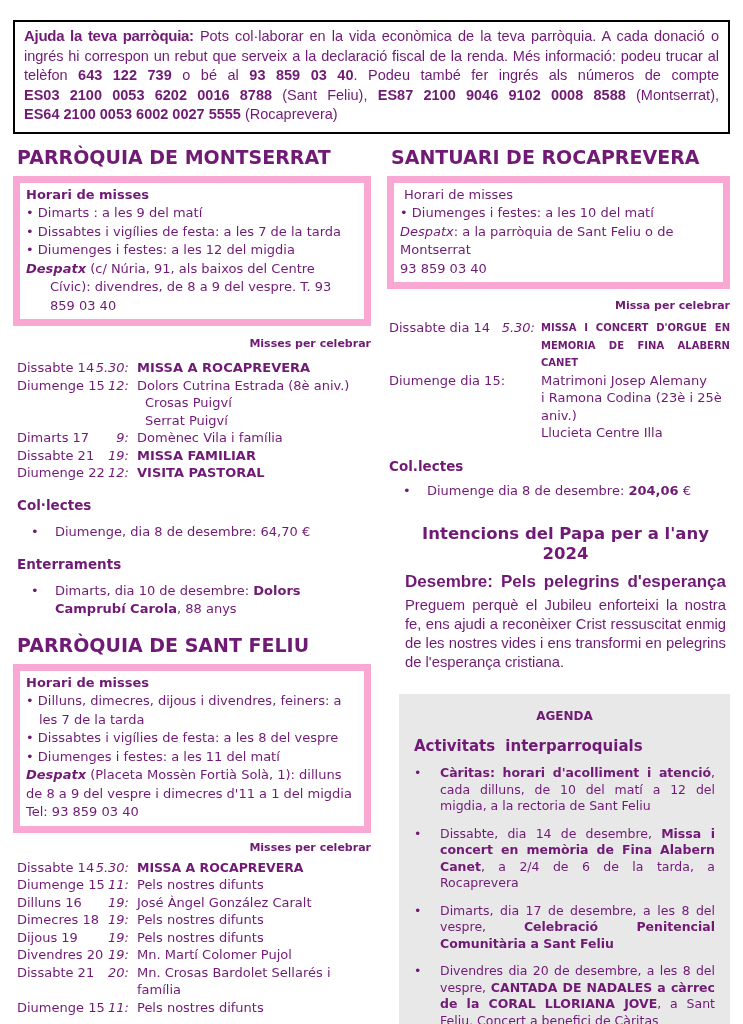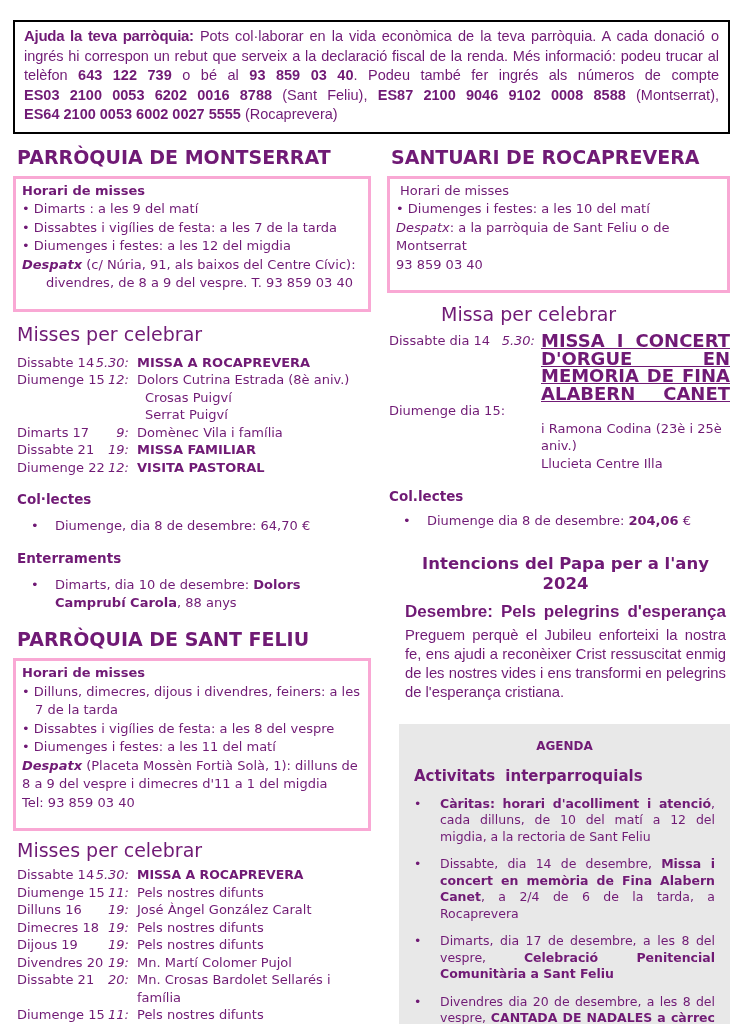--- a/index.html
+++ b/index.html
@@ -17,45 +17,45 @@
   }
   .notice-lead { font-weight:bold; letter-spacing:-0.3px; font-size:15px; }
   .notice b { white-space:nowrap; }
   
   .cols { display:flex; gap:16px; padding:0 13px; }
   .col-left  { width:358px; flex:none; }
   .col-right { flex:1; min-width:0; }
   .sec-title { font-weight:bold; font-size:19px; line-height:22px; margin:6px 0 8px 4px; }
   
   .schedule-box {
-    border:3px solid #f9a8d4; padding:3px 6px 16px 6px;
+    border:7px solid #f9a8d4; padding:3px 6px 4px 6px;
     font-size:13px; line-height:18.5px;
   }
   .sched-head-bold { font-weight:bold; }
   .b-item { padding-left:13px; text-indent:-13px; }
   .b-item::before { content:"• "; }
   .despatx-label { font-weight:bold; font-style:italic; }
   .despatx-label-it { font-style:italic; }
   .hang { padding-left:24px; text-indent:-24px; }
   
-  .list-head { font-weight:normal; font-size:19px; margin:11px 0 9px 4px; }
+  .list-head { font-weight:bold; font-size:11px; margin:11px 0 9px 4px;text-align:right; }
   .mass-row { display:flex; font-size:13px; line-height:17.5px; padding-left:4px; }
   .m-slot { display:flex; justify-content:space-between; width:112px; flex:none; }
   .m-time { font-style:italic; text-align:right; }
   .m-desc { flex:1; margin-left:8px; }
   .sub-head { font-weight:bold; font-size:13.5px; margin:15px 0 10px 4px; }
   .bullet-row { padding-left:42px; text-indent:-24px; font-size:13px; line-height:18px; margin-bottom:2px; }
   .bullet-row::before { content:"•"; display:inline-block; width:24px; text-indent:0; }
   
   .roca-row { display:flex; font-size:13px; line-height:17.5px; padding-left:2px; }
   .r-slot { display:flex; justify-content:space-between; width:146px; flex:none;text-align:right; }
   .r-time { font-style:italic; }
   .r-desc { flex:1; margin-left:6px; }
-  .r-desc-bold { flex:1; margin-left:6px; font-weight:bold; font-size:18px;
-                 text-align:justify; text-align-last:justify;text-decoration:underline; }
+  .r-desc-bold { flex:1; margin-left:6px; font-weight:bold; font-size:10px;
+                 text-align:justify; text-align-last:justify; }
   
   .pope { margin:24px 4px 0 18px; }
   .pope-title { font-weight:bold; font-size:16.5px; line-height:20px;text-align:center; }
   .pope-subtitle {
     font-family:"Liberation Sans", sans-serif; font-weight:bold; font-size:17px;
     margin-top:8px; text-align:justify; text-align-last:justify;
   }
   .pope-body {
     font-family:Liberation Sans, sans-serif; font-size:14.8px; line-height:19px;
     margin-top:4px; text-align:justify;
@@ -256,20 +256,21 @@
             <span class="r-desc-bold">MISSA I CONCERT D'ORGUE EN</span>
           </div>
         <div class="roca-row">
             <span class="r-slot"></span>
             <span class="r-desc-bold">MEMORIA DE FINA ALABERN CANET</span>
           </div>
         <div class="roca-row">
             <span class="r-slot">
               <span>Diumenge dia 15:</span>
             </span>
+            <span class="r-desc">Matrimoni Josep Alemany</span>
           </div>
         <div class="roca-row">
             <span class="r-slot"></span>
             <span class="r-desc">i Ramona Codina (23è i 25è aniv.)</span>
           </div>
         <div class="roca-row">
             <span class="r-slot"></span>
             <span class="r-desc">Llucieta Centre Illa</span>
           </div>
       </div>

